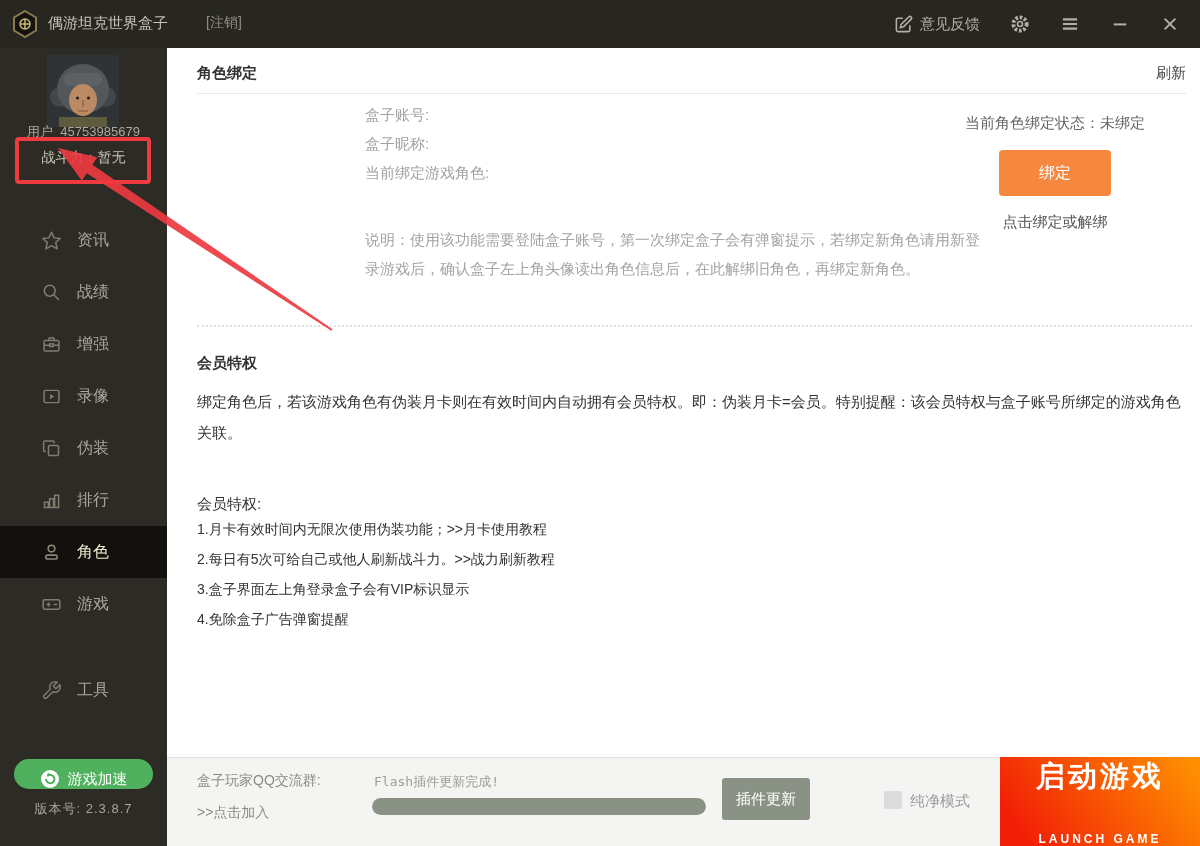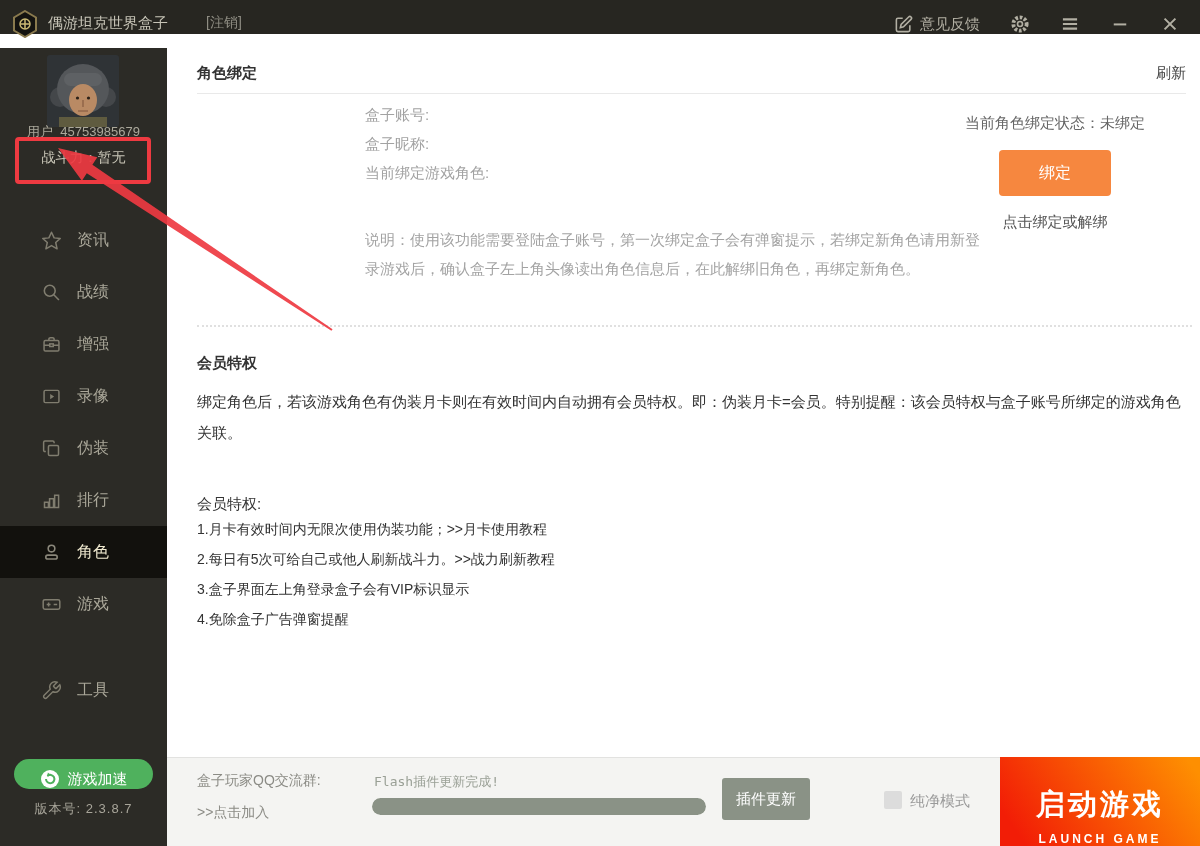--- a/index.html
+++ b/index.html
@@ -5,21 +5,21 @@
   * { box-sizing: border-box; margin: 0; padding: 0; }
   html,body { width:1200px; height:846px; }
   body {
     position: relative;
     font-family: "Liberation Sans", sans-serif;
     background: #fff;
     overflow: hidden;
   }
   
   .titlebar {
-    position:absolute; top:0; left:0; width:1200px; height:34px;
+    position:absolute; top:0; left:0; width:1200px; height:48px;
     background:#272621; display:flex; align-items:center;
   }
   .app-logo { position:absolute; left:12px; top:10px; }
   .app-title { position:absolute; left:48px; top:14px; font-size:15px; color:#c7c4b7; }
   .logout { position:absolute; left:206px; top:14px; font-size:14px; color:#8f8d83; cursor:pointer; }
   .tb-right { position:absolute; right:0; top:0; height:48px; display:flex; padding-right:20px; }
   .tb-btn { display:flex; align-items:center; margin-left:30px; cursor:pointer; color:#b2afa3; }
   .tb-btn span.lbl { font-size:15px; color:#b2afa3; margin-left:7px; }
   
   .sidebar { position:absolute; top:48px; left:0; width:167px; height:798px; background:#2c2b26; }
@@ -77,21 +77,21 @@
   .progress-fill { width:100%; height:100%; background:#8a9286; border-radius:9px; }
   .plugin-btn {
     position:absolute; left:555px; top:20px; width:88px; height:42px; background:#8a9286; border:none; border-radius:3px;
     color:#fff; font-size:15px; cursor:pointer; font-family:inherit;
   }
   .pure-check { position:absolute; left:717px; top:33px; width:18px; height:18px; background:#dcdcdc; border-radius:2px; cursor:pointer; }
   .pure-label { position:absolute; left:743px; top:34px; font-size:15px; color:#9a9a9a; }
   .launch-btn {
     position:absolute; top:757px; left:1000px; width:200px; height:89px; border:none; cursor:pointer;
     background:linear-gradient(55deg, #f21d06 10%, #fe8f01 95%);
-    display:flex; flex-direction:column; align-items:center; justify-content:flex-end; font-family:inherit;
+    display:flex; flex-direction:column; align-items:center; justify-content:space-between; font-family:inherit;
   }
   .launch-title { color:#fff; font-size:29px; font-weight:bold; letter-spacing:3px; }
   .launch-sub { color:#fff; font-size:12px; font-weight:bold; letter-spacing:3px; margin-top:7px; }
   
   .annotation { position:absolute; top:0; left:0; width:1200px; height:846px; pointer-events:none; z-index:50; }
 </style>
 </head>
 <body>
 
 <div class="titlebar">

